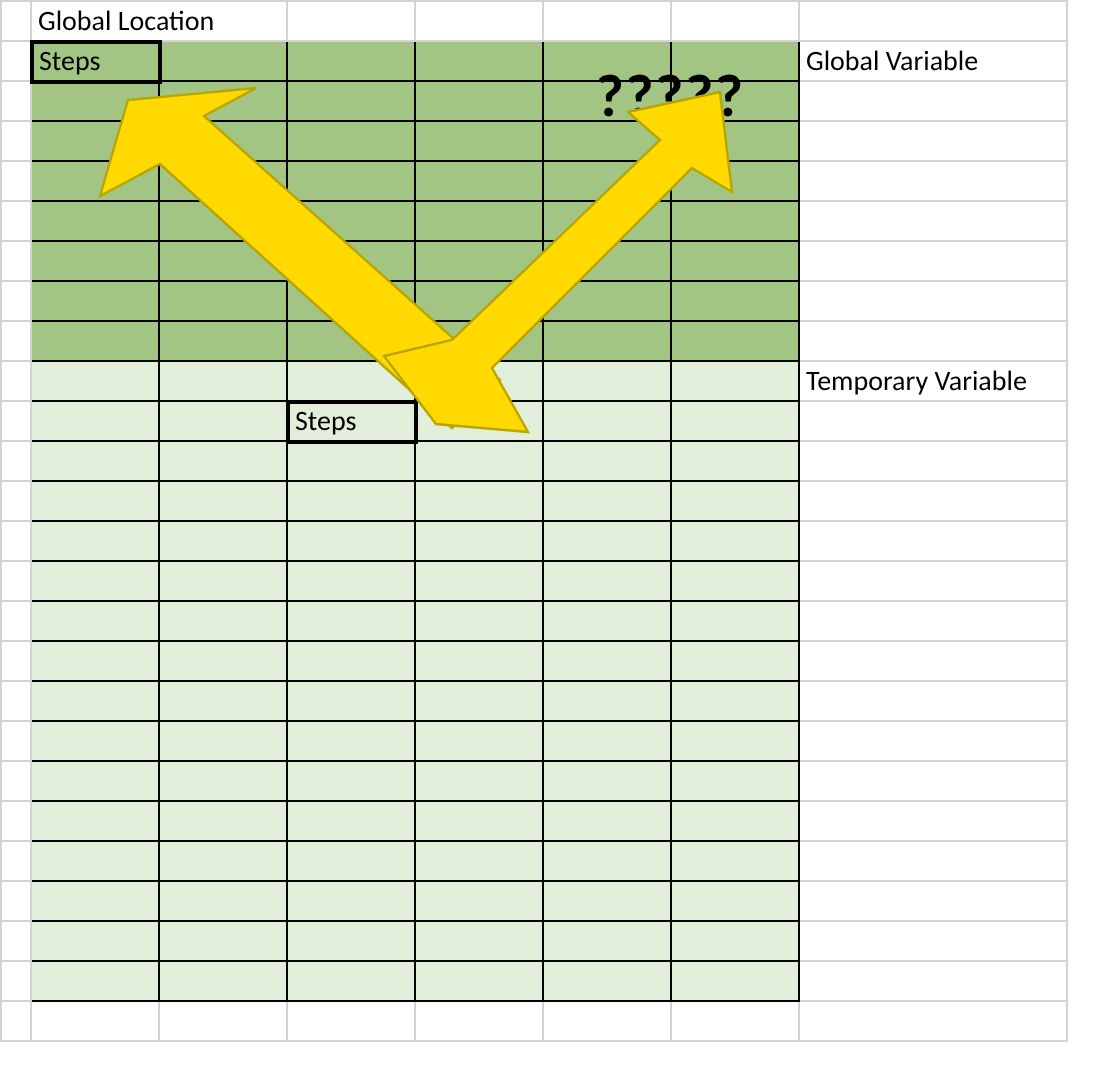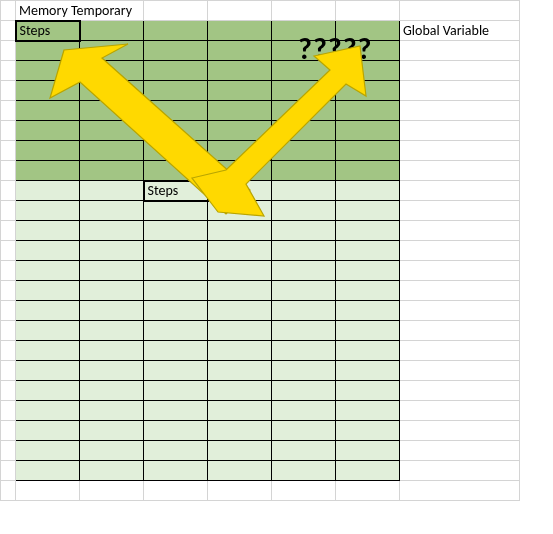--- a/index.html
+++ b/index.html
@@ -22,21 +22,21 @@
   .sheet td {
     border: 1px solid #d4d4d4;
     width: 64px;
     height: 20px;
     padding: 0 3px;
     vertical-align: middle;
     white-space: nowrap;
     color: #000;
   }
   .sheet td.narrow { width: 15px; }
-  .sheet td.wide { width: 120px; }
+  .sheet td.wide { width: 134px; }
   .dark  { background: #a2c584; border: 1px solid #000 !important; }
   .light { background: #e1efda; border: 1px solid #000 !important; }
   
   .steps { border: 2px solid #000 !important; font-weight: 400; }
   .title { font-weight: 400; color: #000; }
   
   .overlay {
     position: absolute;
     left: 0; top: 0;
     pointer-events: none;
@@ -54,21 +54,21 @@
   }
 </style>
 </head>
 <body>
 
 <table class="sheet">
 
   <tbody>
       <tr>
     <td class="narrow"></td>
-    <td class="title" colspan="2">Memory Temporary</td>
+    <td class="title" colspan="2">Global Location</td>
     <td></td>
         <td></td>
         <td></td>
         <td></td>
     <td class="wide"></td>
   </tr>
 
   <tr>
     <td class="narrow"></td>
     <td class="dark steps">Steps</td>
@@ -143,20 +143,30 @@
         <td class="narrow"></td>
         <td class="dark"></td>
         <td class="dark"></td>
         <td class="dark"></td>
         <td class="dark"></td>
         <td class="dark"></td>
         <td class="dark"></td>
         <td class="wide"></td>
       </tr>
 
+  <tr>
+    <td class="narrow"></td>
+    <td class="light"></td>
+        <td class="light"></td>
+        <td class="light"></td>
+        <td class="light"></td>
+        <td class="light"></td>
+        <td class="light"></td>
+    <td class="wide">Temporary Variable</td>
+  </tr>
   <tr>
     <td class="narrow"></td>
     <td class="light"></td>
         <td class="light"></td>
     <td class="light steps">Steps</td>
     <td class="light"></td>
         <td class="light"></td>
         <td class="light"></td>
     <td class="wide"></td>
   </tr>

